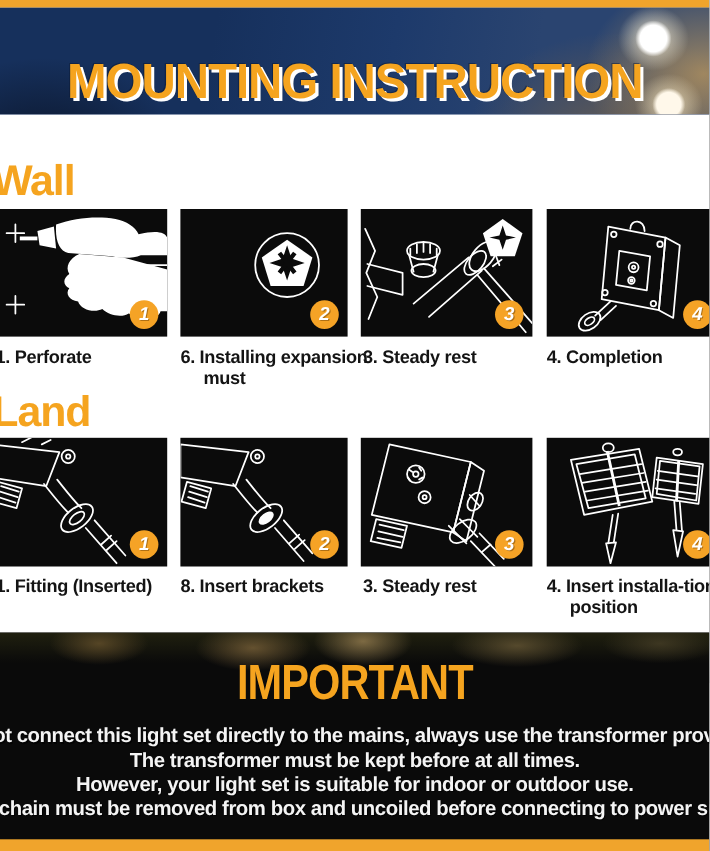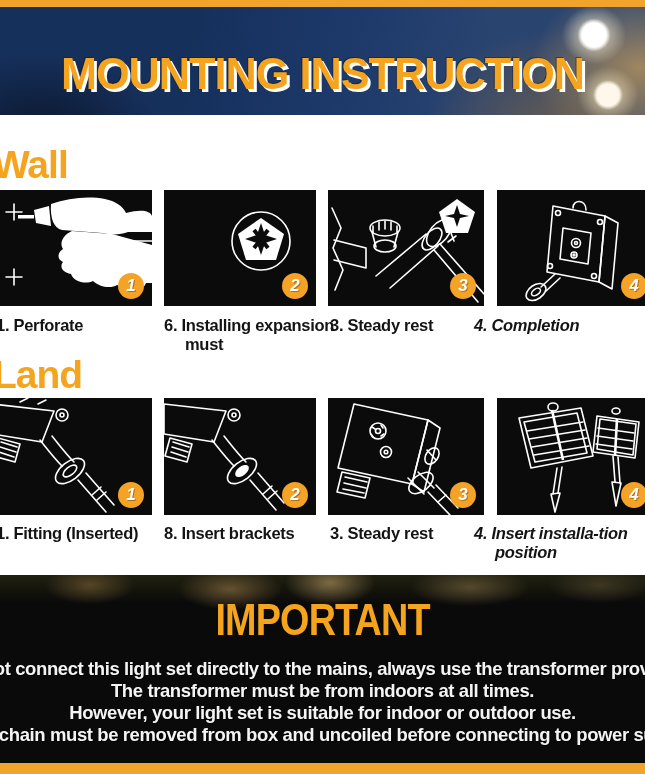--- a/index.html
+++ b/index.html
@@ -6,21 +6,21 @@
   #canvas{
     position:relative;width:645px;height:774px;overflow:hidden;background:#ffffff;
     font-family:"Liberation Sans",sans-serif;
   }
   .abs{position:absolute;}
   
   .bar-top{left:0;right:0;top:0;height:7px;background:#F0A42C;}
   .bar-bottom{left:0;right:0;top:763px;height:11px;background:#F0A42C;}
   
   .banner{
-    left:0;right:0;top:7px;height:108px;background:#1d3a6b;overflow:hidden;
+    left:0;right:0;top:7px;height:97px;background:#1d3a6b;overflow:hidden;
   }
   .banner .bokeh{
     position:absolute;inset:0;
     background:
       radial-gradient(22px 22px at 594px 28px,#ffffff 55%,rgba(255,255,255,0) 75%),
       radial-gradient(46px 42px at 594px 28px,rgba(255,246,220,.85),rgba(255,246,220,0) 70%),
       radial-gradient(20px 20px at 608px 88px,#fff8ea 55%,rgba(255,255,255,0) 75%),
       radial-gradient(44px 40px at 608px 88px,rgba(250,236,200,.8),rgba(250,236,200,0) 70%),
       radial-gradient(18px 18px at 634px 124px,#fff4dd 55%,rgba(255,255,255,0) 78%),
       radial-gradient(150px 120px at 640px 60px,rgba(196,156,92,.75),rgba(196,156,92,0) 72%),
@@ -61,21 +61,21 @@
   .l2{left:164px;top:398px;width:152px;height:117px;}
   .l3{left:328px;top:398px;width:156px;height:117px;}
   .l4{left:497px;top:398px;width:158px;height:117px;}
   
   .caption{
     color:#141414;font-size:16.5px;font-weight:bold;line-height:19px;letter-spacing:-.3px;
     white-space:nowrap;
   }
   .caption .line2{padding-left:21px;}
   .cw{top:316px;} .cl{top:524px;}
-  .c1{left:-4px;} .c2{left:164px;} .c3{left:330px;} .c4{left:474px;font-style:italic;}
+  .c1{left:-4px;} .c2{left:164px;} .c3{left:330px;} .c4{left:497px;}
   
   .important{
     left:0;right:0;top:575px;height:236px;background:#0a0a0a;overflow:hidden;padding-left:24px;
   }
   .important .blur{
     position:absolute;left:0;right:0;top:0;height:46px;
     background:
       radial-gradient(60px 26px at 90px 10px,rgba(92,74,40,.9),rgba(92,74,40,0) 75%),
       radial-gradient(70px 28px at 230px 14px,rgba(120,96,56,.8),rgba(120,96,56,0) 75%),
       radial-gradient(60px 30px at 330px 8px,rgba(150,126,80,.8),rgba(150,126,80,0) 75%),
@@ -299,20 +299,20 @@
   </div>
   <div class="abs caption cl c4">
     <div>4. Insert installa-tion</div>
       <div class="line2">position</div>
   </div>
 
   <div class="abs important">
     <div class="blur"></div>
     <div class="imp-title"><span>IMPORTANT</span></div>
     <div class="imp-line il1">Do not connect this light set directly to the mains, always use the transformer provided.</div>
-    <div class="imp-line il2">The transformer must be from indoors at all times.</div>
+    <div class="imp-line il2">The transformer must be kept before at all times.</div>
     <div class="imp-line il3">However, your light set is suitable for indoor or outdoor use.</div>
     <div class="imp-line il4">Light chain must be removed from box and uncoiled before connecting to power supply.</div>
   </div>
 
   <div class="abs bar-bottom"></div>
 
 </div>
 
 </body></html>

